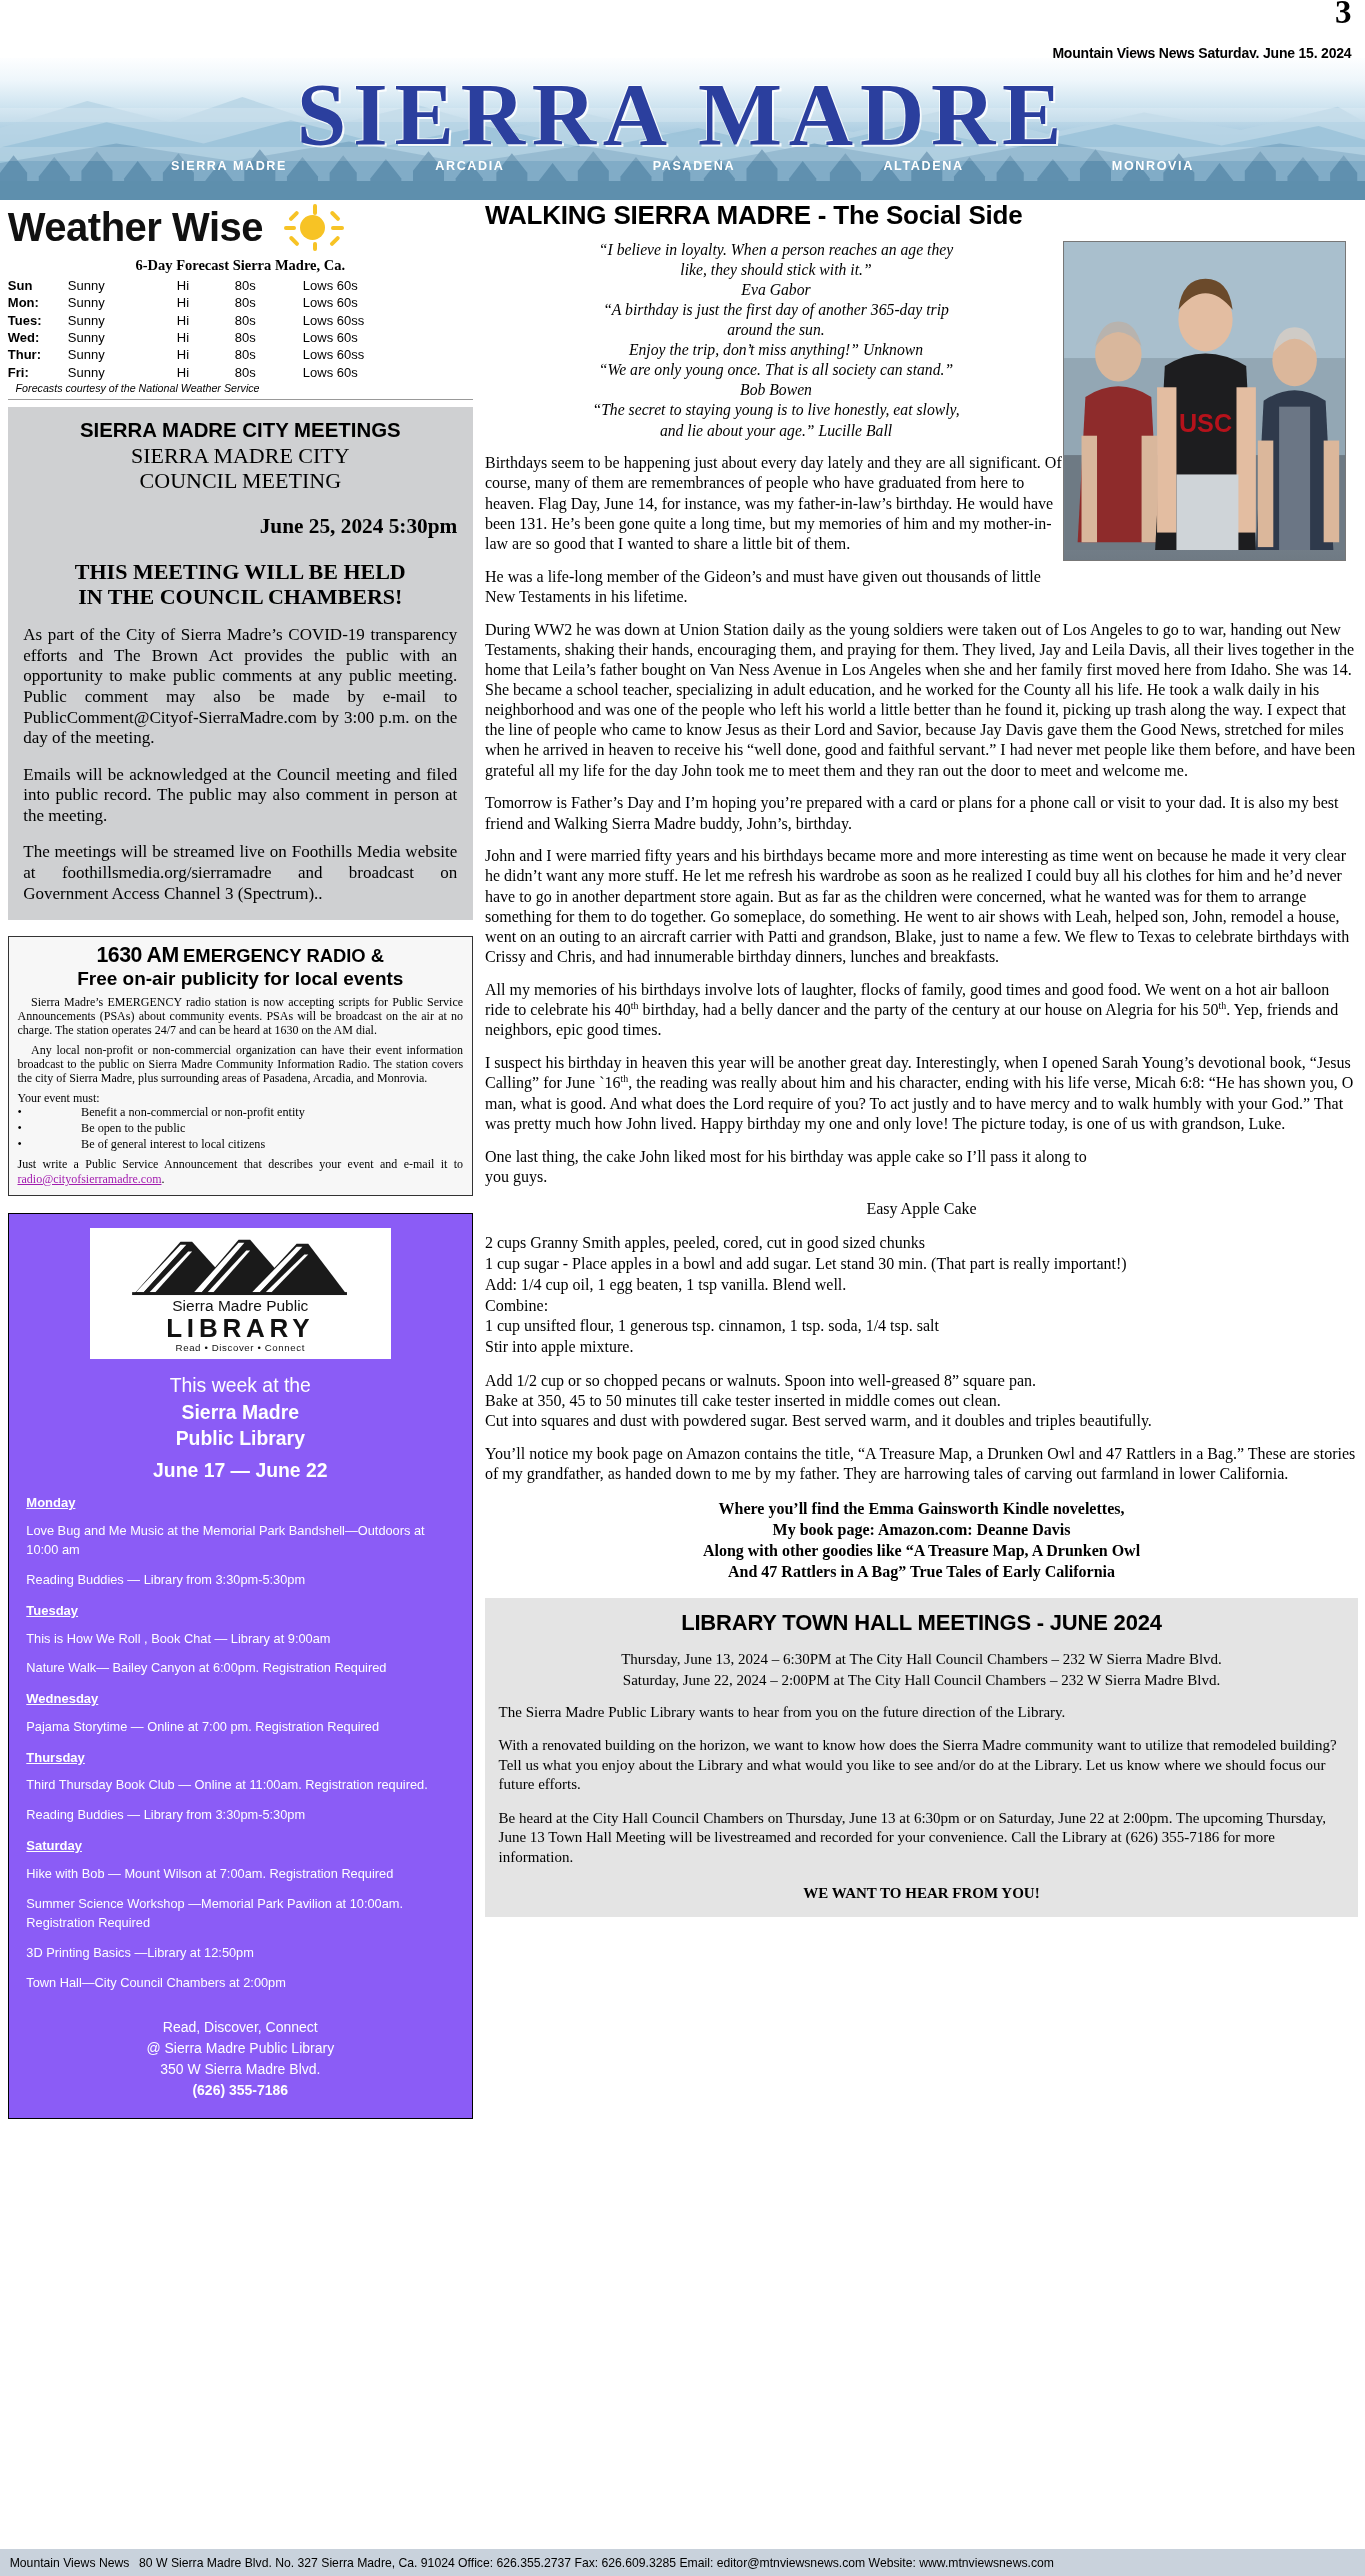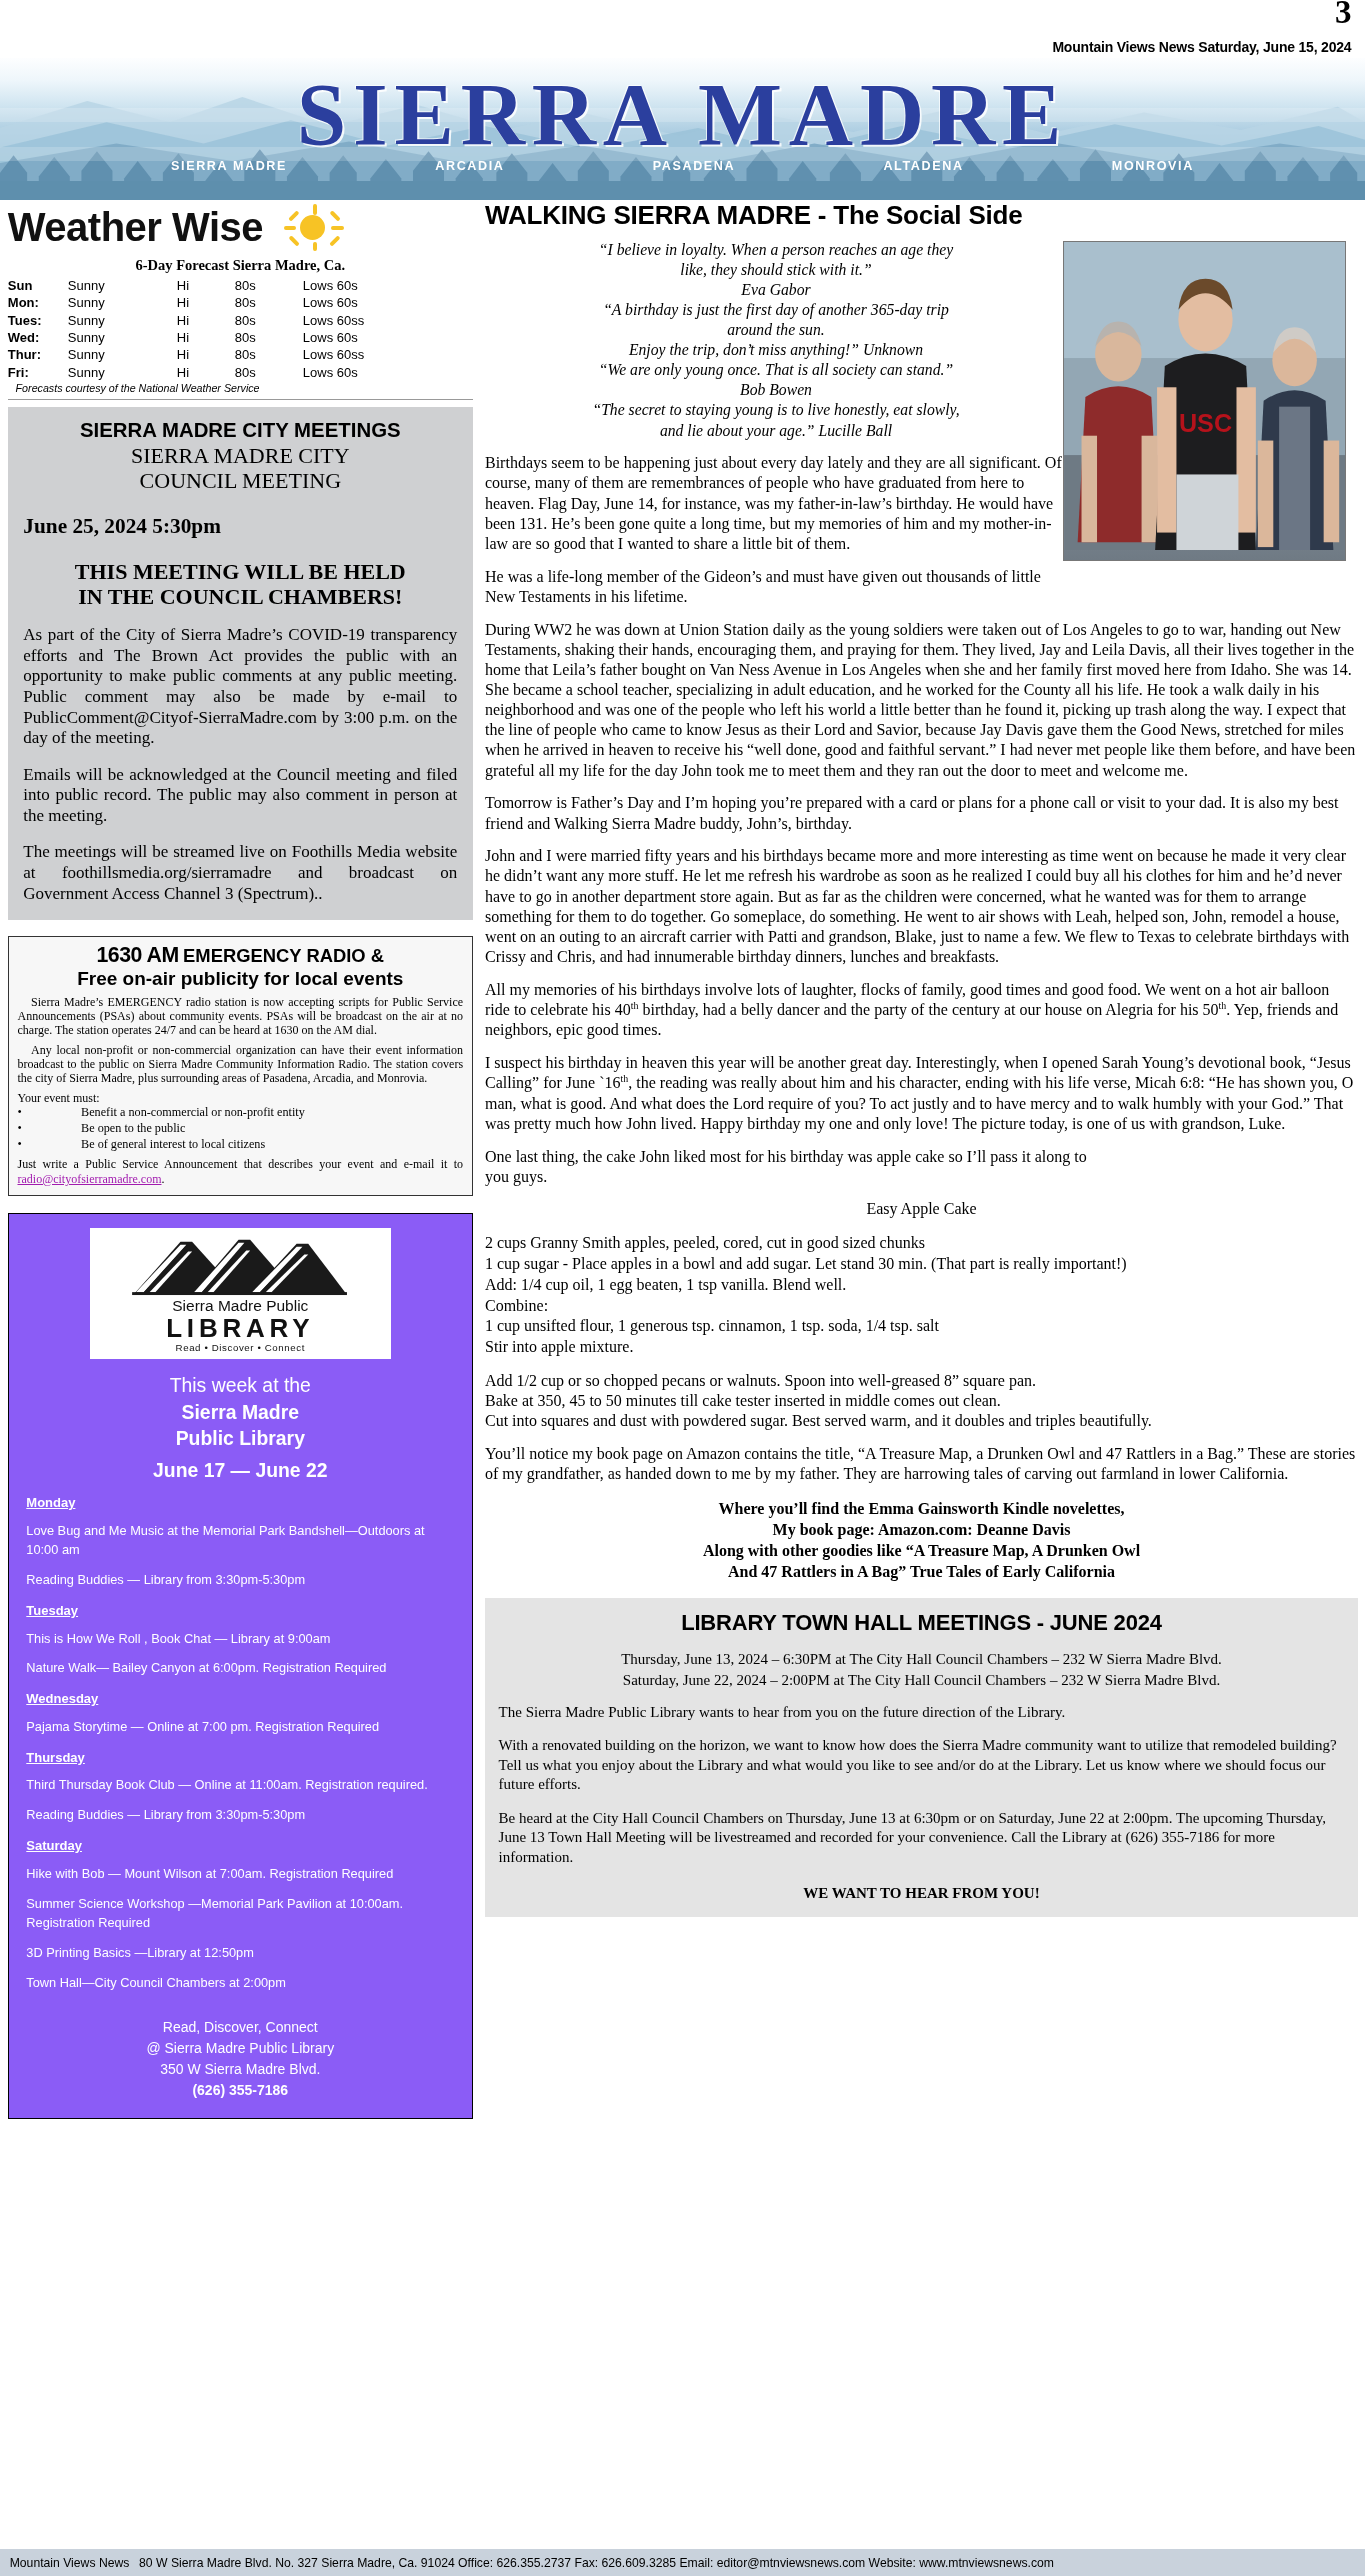--- a/index.html
+++ b/index.html
@@ -14,21 +14,21 @@
   }
 
   
   .topbar { position:relative; height:58px; }
   .pagenum {
     position:absolute; right:13.6px; top:-5.8px;
     font-family:"Liberation Serif", serif;
     font-size:33px; font-weight:bold;
   }
   .kicker {
-    position:absolute; right:13.6px; top:39px;
+    position:absolute; right:13.6px; top:45px;
     font-family:"Liberation Sans", sans-serif;
     font-size:14px; font-weight:bold; letter-spacing:-0.2px;
     white-space:nowrap;
   }
 
   
   .masthead {
     position:relative; width:1365px; height:142px; overflow:hidden;
     background:linear-gradient(to bottom,#fdfeff 0%, #eef6fb 16%, #cfe4f0 34%, #a8cadf 55%, #7fb0cb 74%, #6fa4c2 90%, #5e94b3 100%);
   }
@@ -103,21 +103,21 @@
   .meet-h1 {
     font-family:"Liberation Sans", sans-serif;
     font-size:20.4px; font-weight:bold; text-align:center; line-height:1.12;
   }
   .meet-h2 {
     font-family:"Liberation Serif", serif;
     font-size:22px; text-align:center; line-height:1.14; margin-top:1px;
   }
   .meet-date {
     font-family:"Liberation Serif", serif;
-    font-size:21.3px; font-weight:bold; text-align:left; margin:21.3px 0 19.4px 0;
+    font-size:21.3px; font-weight:bold; text-align:right; margin:21.3px 0 19.4px 0;
   }
   .meet-held {
     font-family:"Liberation Serif", serif;
     font-size:22px; font-weight:bold; text-align:center; line-height:1.15;
   }
   .meet-p {
     font-family:"Liberation Serif", serif;
     font-size:17px; line-height:1.22; text-align:justify; margin-top:15.5px;
   }
 

